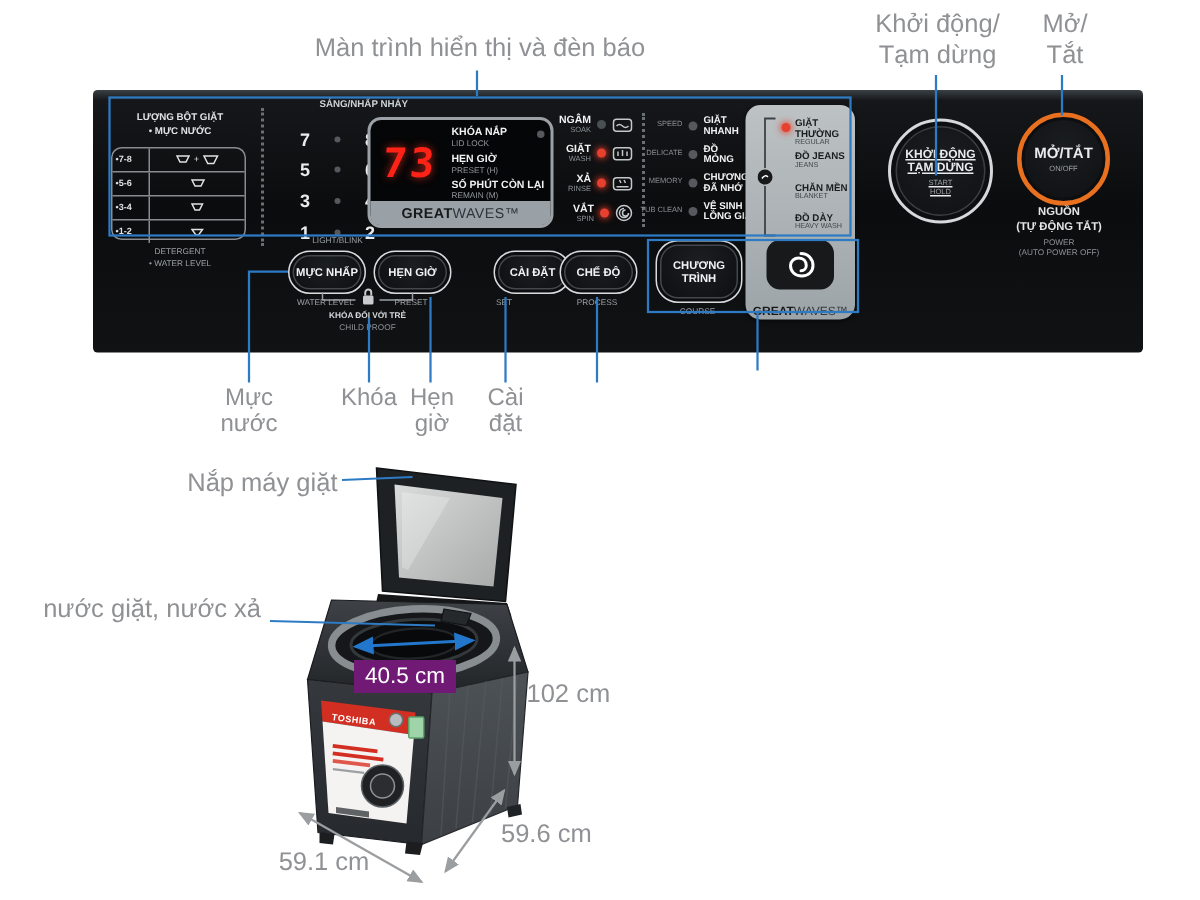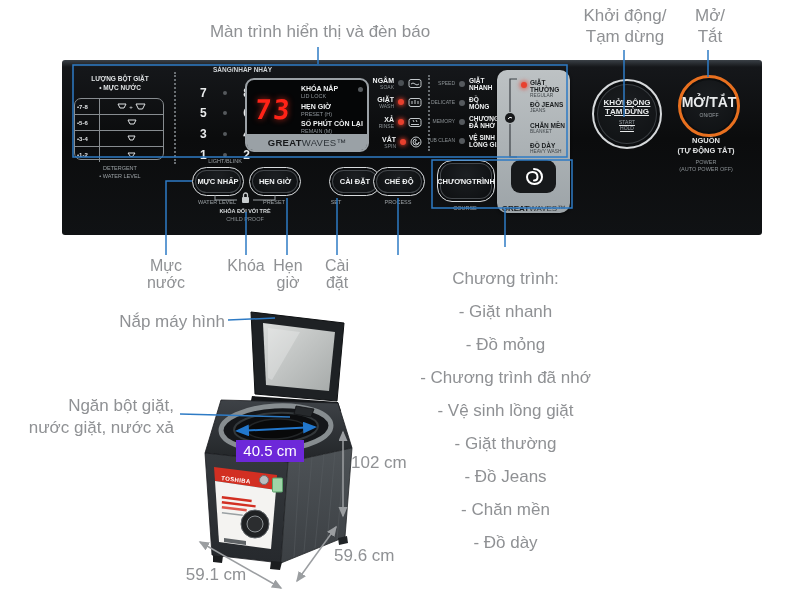--- a/index.html
+++ b/index.html
@@ -50,21 +50,21 @@
         color:#f0f2f3;font-weight:bold;font-size:7.5px;display:flex;align-items:center;
         justify-content:center;text-align:center;line-height:9px;cursor:pointer;}
   .sublbl{font-size:5.5px;color:#9aa0a4;text-align:center;}
   .roundbtn{border-radius:50%;display:flex;flex-direction:column;align-items:center;
             justify-content:center;text-align:center;cursor:pointer;
             background:radial-gradient(circle at 50% 35%,#1a1d20,#0e1012);}
   .startbtn{border:2px solid #d6d9db;box-shadow:inset 0 0 0 3px #0c0e10,inset 0 0 0 4px #3a3e42;}
   .powerbtn{border:3px solid #e8701f;box-shadow:inset 0 0 0 2px #0c0e10;}
   .scene{left:0;top:0;width:800px;height:600px;z-index:4;pointer-events:none;}
   .dimtxt{color:#8f9194;font-size:17px;z-index:6;}
-  .drumbox{left:236px;top:440px;width:68px;height:22px;background:#6d28d9;color:#fff;
+  .drumbox{left:236px;top:440px;width:68px;height:22px;background:#701a75;color:#fff;
            font-size:15px;line-height:22px;text-align:center;z-index:6;}
 </style>
 </head>
 <body>
 
 <div class="stage">
 
   <div class="abs panel">
 
     <div class="abs" style="left:8px;top:14px;width:100px;text-align:center;font-size:6.5px;font-weight:bold;line-height:9px;color:#dfe2e4;">
@@ -280,21 +280,21 @@
       </div>
       <div class="abs" style="left:0;top:127px;width:73px;text-align:center;">
         <span style="font-weight:900;font-size:8px;color:#17191b;">GREAT</span><span style="font-weight:300;font-size:8px;color:#33393d;">WAVES™</span>
       </div>
     </div>
 
     <div class="abs pbtn" style="left:130px;top:107px;width:50px;height:27px;">MỰC NHẤP</div>
     <div class="abs pbtn" style="left:187px;top:107px;width:50px;height:27px;">HẸN GIỜ</div>
     <div class="abs pbtn" style="left:267px;top:107px;width:50px;height:27px;">CÀI ĐẶT</div>
     <div class="abs pbtn" style="left:311px;top:107px;width:50px;height:27px;">CHẾ ĐỘ</div>
-    <div class="abs pbtn" style="left:375px;top:100px;width:56px;height:40px;flex-direction:row;">
+    <div class="abs pbtn" style="left:375px;top:100px;width:56px;height:40px;flex-direction:column;">
       <div>CHƯƠNG</div>
       <div>TRÌNH</div>
     </div>
     <div class="abs sublbl" style="left:117px;top:139px;width:76px;">WATER LEVEL</div>
     <div class="abs sublbl" style="left:174px;top:139px;width:76px;">PRESET</div>
     <div class="abs sublbl" style="left:236px;top:139px;width:76px;">SET</div>
     <div class="abs sublbl" style="left:298px;top:139px;width:76px;">PROCESS</div>
     <div class="abs sublbl" style="left:365px;top:145px;width:76px;">COURSE</div>
 
     <svg class="abs" style="left:152px;top:132px;" width="62" height="13">
@@ -307,21 +307,21 @@
     <div class="abs" style="left:138px;top:148px;width:90px;text-align:center;font-size:5.5px;font-weight:bold;color:#d8dbdd;">KHÓA ĐỐI VỚI TRẺ</div>
     <div class="abs" style="left:138px;top:156px;width:90px;text-align:center;font-size:5.5px;color:#8b9195;">CHILD PROOF</div>
 
     <div class="abs roundbtn startbtn" style="left:530px;top:19px;width:66px;height:66px;text-decoration:underline;">
       <div style="font-size:8px;font-weight:bold;line-height:9px;">KHỞI ĐỘNG</div>
       <div style="font-size:8px;font-weight:bold;line-height:9px;">TẠM DỪNG</div>
       <div style="font-size:5px;color:#9aa0a4;line-height:6px;margin-top:3px;">START</div>
       <div style="font-size:5px;color:#9aa0a4;line-height:6px;">HOLD</div>
     </div>
     <div class="abs roundbtn powerbtn" style="left:616px;top:15px;width:56px;height:56px;">
-      <div style="font-size:14px;font-weight:bold;">MỞ/TẮT</div>
+      <div style="font-size:10px;font-weight:bold;">MỞ/TẮT</div>
       <div style="font-size:5px;color:#9aa0a4;margin-top:2px;">ON/OFF</div>
     </div>
     <div class="abs" style="left:599px;top:76px;width:90px;text-align:center;">
       <div style="font-size:7.5px;font-weight:bold;color:#e3e5e6;line-height:10px;">NGUỒN</div>
       <div style="font-size:7.5px;font-weight:bold;color:#e3e5e6;line-height:10px;">(TỰ ĐỘNG TẮT)</div>
       <div style="font-size:5.5px;color:#8b9195;line-height:7px;margin-top:3px;">POWER</div>
       <div style="font-size:5.5px;color:#8b9195;line-height:7px;">(AUTO POWER OFF)</div>
     </div>
   </div>
 
@@ -423,35 +423,23 @@
   <div class="abs callout small" style="left:216px;top:257px;width:60px;">Khóa</div>
   <div class="abs callout small" style="left:258px;top:257px;width:60px;">
     <div>Hẹn</div>
     <div>giờ</div>
   </div>
   <div class="abs callout small" style="left:307px;top:257px;width:60px;">
     <div>Cài</div>
     <div>đặt</div>
   </div>
 
-  <div class="abs callout" style="left:398px;top:262px;width:215px;line-height:33px;">
-    <div>Chương trình:</div>
-    <div>- Giặt nhanh</div>
-    <div>- Đồ mỏng</div>
-    <div>- Chương trình đã nhớ</div>
-    <div>- Vệ sinh lồng giặt</div>
-    <div>- Giặt thường</div>
-    <div>- Đồ Jeans</div>
-    <div>- Chăn mền</div>
-    <div>- Đồ dày</div>
-  </div>
-
-  <div class="abs callout" style="left:105px;top:311px;width:120px;text-align:right;">Nắp máy hình</div>
+
+  <div class="abs callout" style="left:105px;top:311px;width:120px;text-align:right;">Nắp máy giặt</div>
   <div class="abs callout" style="left:22px;top:395px;width:152px;text-align:right;line-height:22px;">
-    <div>Ngăn bột giặt,</div>
     <div>nước giặt, nước xả</div>
   </div>
 
   <div class="abs drumbox">40.5 cm</div>
   <div class="abs dimtxt" style="left:351px;top:453px;">102 cm</div>
   <div class="abs dimtxt" style="left:334px;top:546px;">59.6 cm</div>
   <div class="abs dimtxt" style="left:183px;top:565px;width:66px;text-align:center;">59.1 cm</div>
 
 </div>
 

